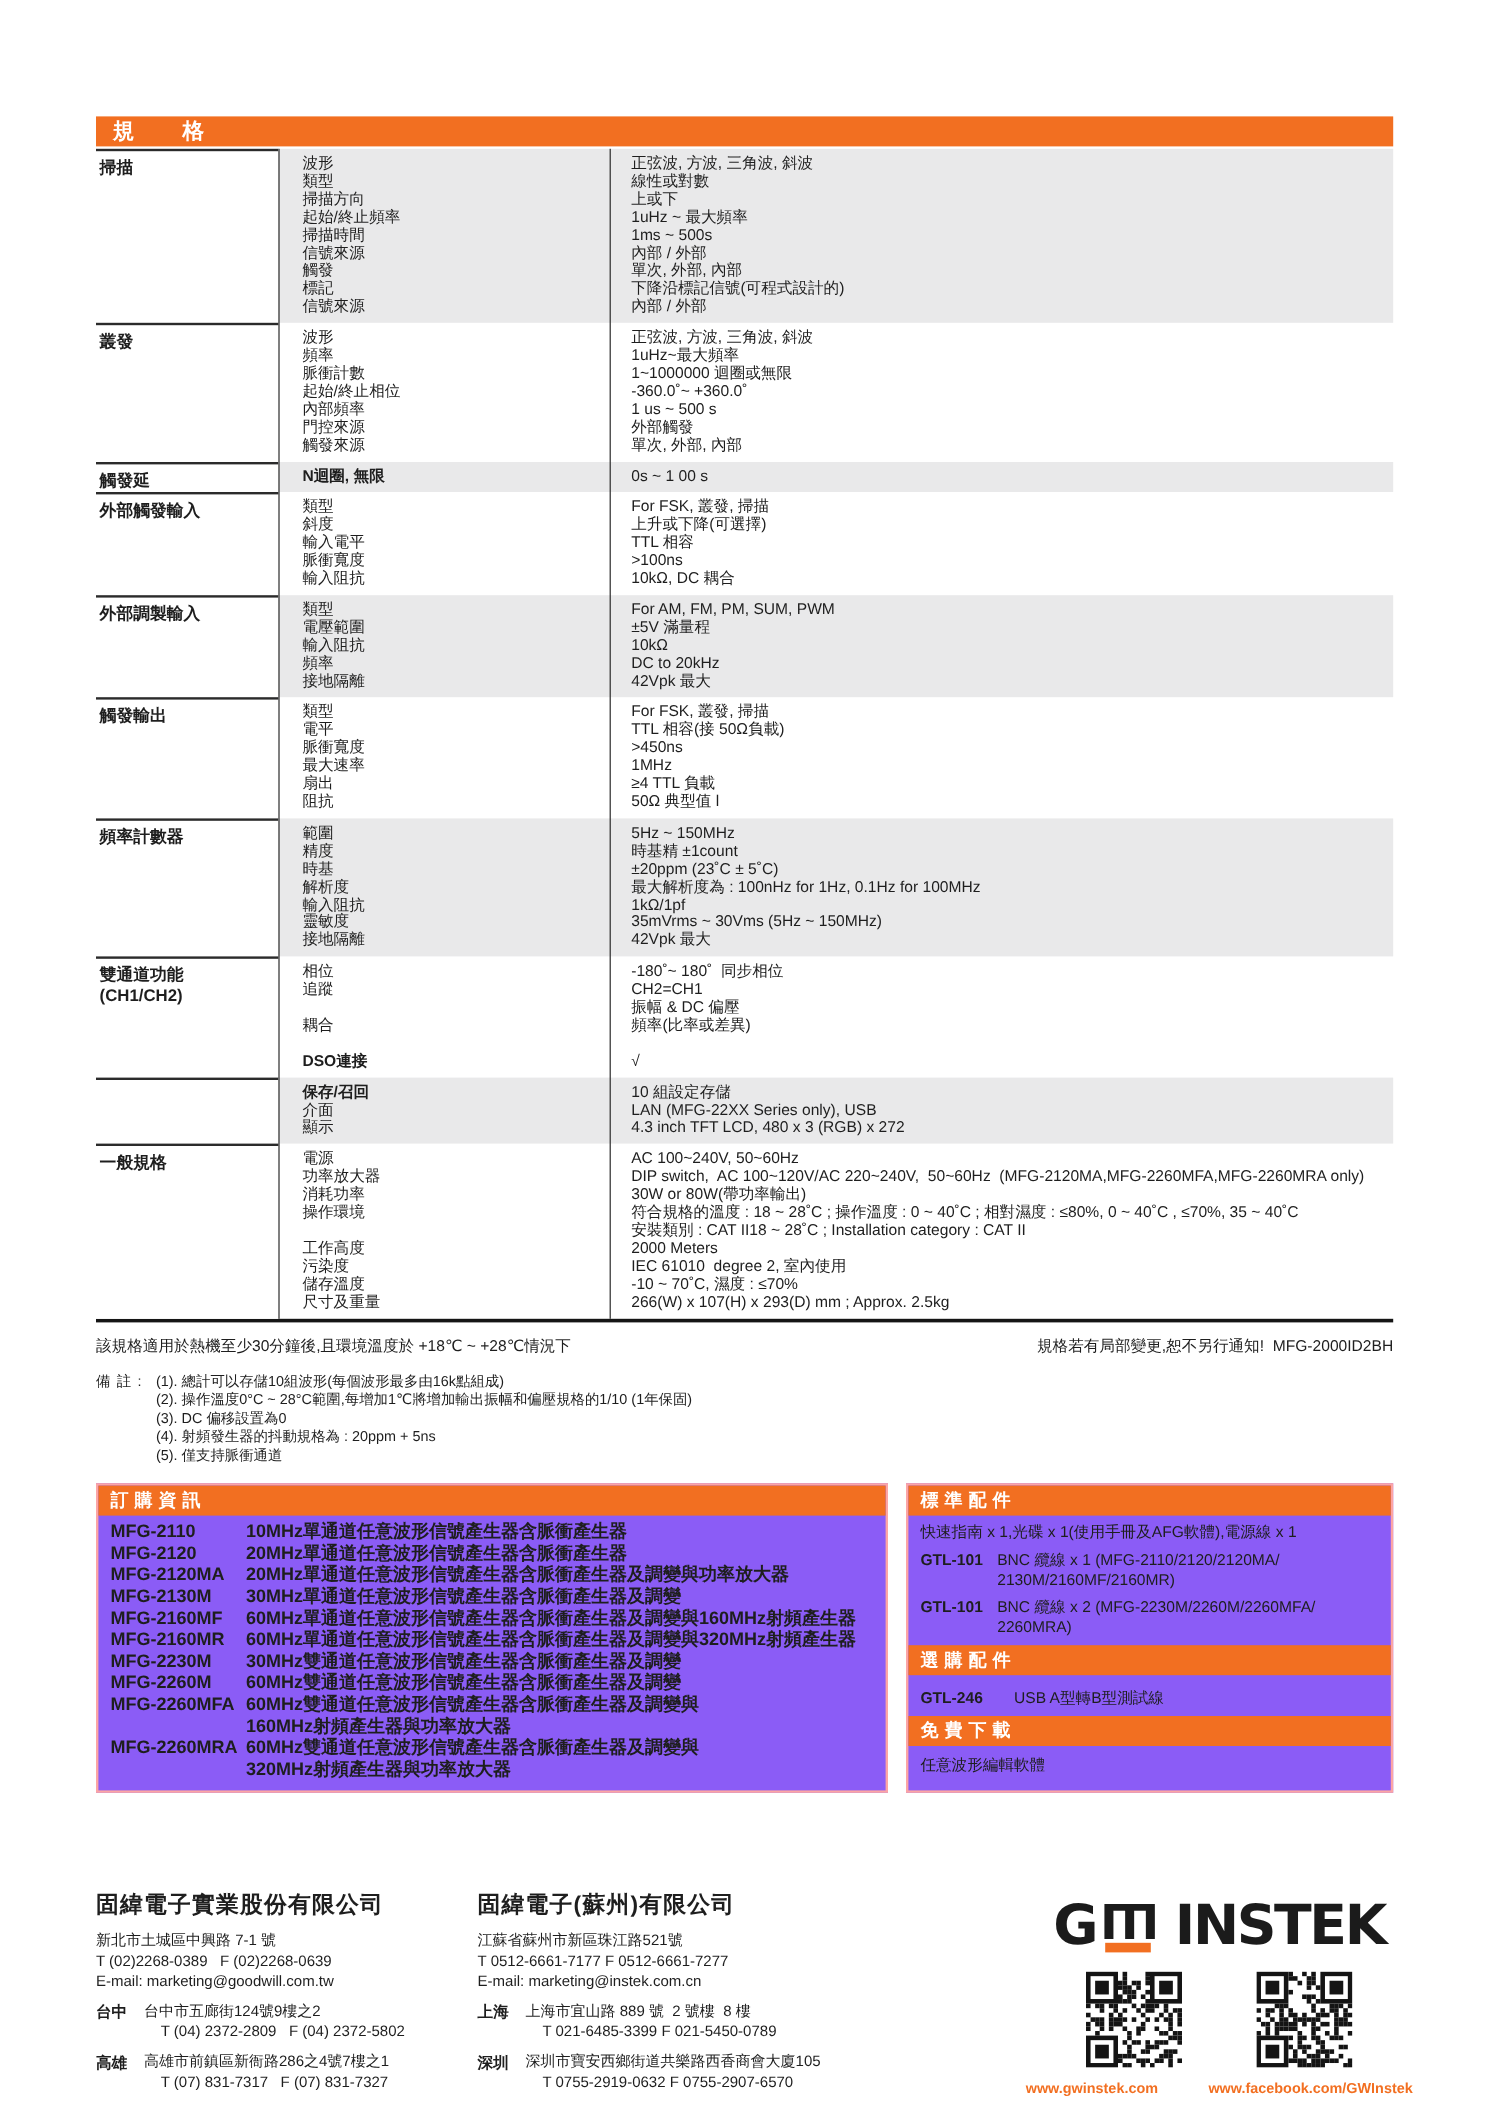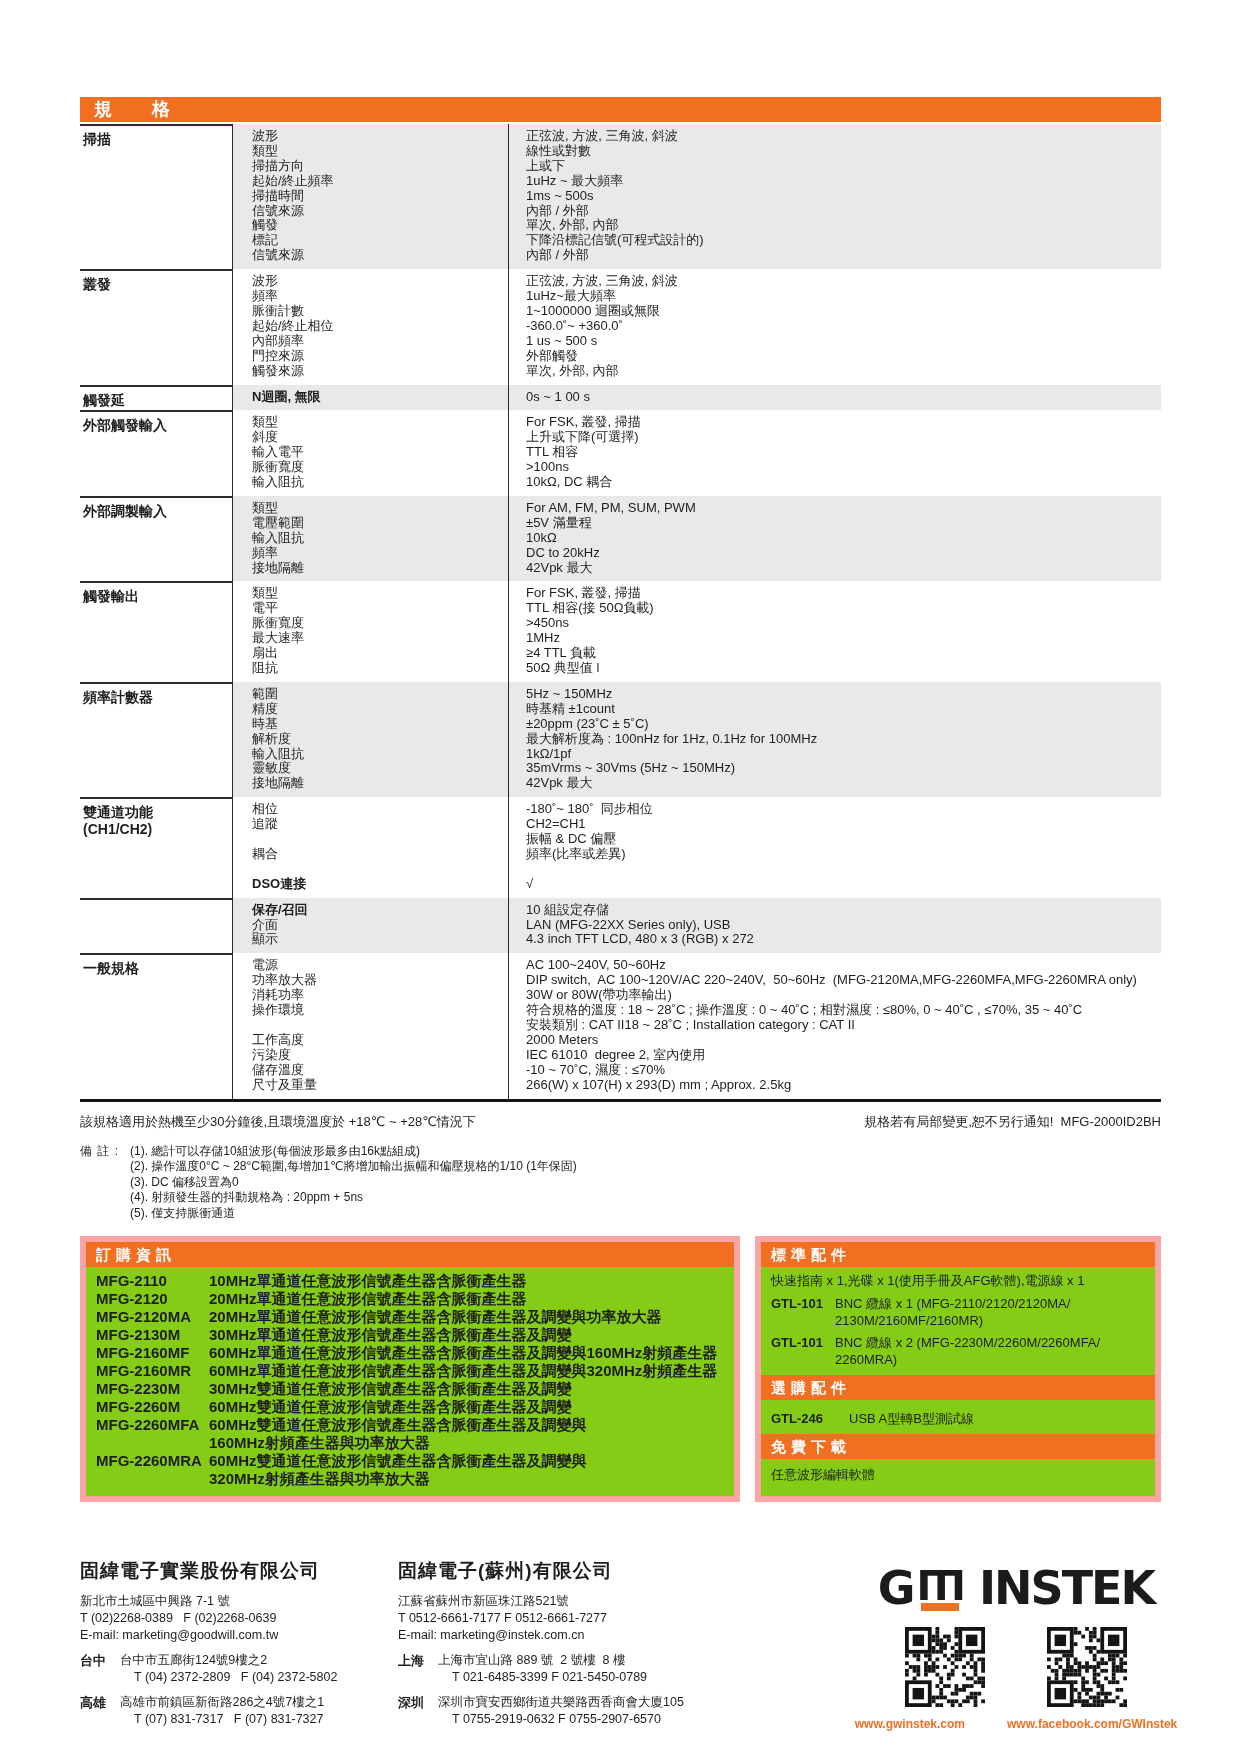--- a/index.html
+++ b/index.html
@@ -44,41 +44,41 @@
   .spec-line .v{flex:1;padding-left:18px;white-space:pre-wrap}
 
   
   .note-row{display:flex;justify-content:space-between;margin-top:11px;font-size:13px;white-space:pre-wrap}
   .remarks{display:flex;margin-top:13px;font-size:12px;line-height:15.5px}
   .remarks-label{width:50px;flex:0 0 50px;letter-spacing:1px}
   .remark-item{white-space:pre-wrap}
 
   
   .boxes{display:flex;gap:15px;margin-top:15px;align-items:stretch}
-  .obox{border:6px solid #fca5a5;background:#84cc16}
+  .obox{border:2px solid #fca5a5;background:#8b5cf6}
   .order-box{width:660px;flex:0 0 660px;min-height:246px}
   .acc-box{flex:1;min-height:234px;display:flex;flex-direction:column}
   .box-header{
     background:var(--orange);color:#fff;font-size:15px;font-weight:bold;
     letter-spacing:5px;height:25px;line-height:25px;padding-left:10px;
   }
   .order-rows{padding:5px 8px 8px 10px}
   .order-row{display:flex;font-size:15px;font-weight:bold;line-height:18px}
   .order-model{width:113px;flex:0 0 113px}
   .order-desc div{white-space:pre-wrap}
   .acc-content{padding:5px 8px 7px 10px;font-size:13px}
   .acc-intro{line-height:18px;white-space:pre-wrap}
   .acc-row{display:flex;margin-top:5px;line-height:17px}
   .acc-model{width:64px;flex:0 0 64px;font-weight:bold}
   .acc-desc div{white-space:pre-wrap}
   .acc-row.single .acc-model{width:78px;flex:0 0 78px}
   .dl-item{line-height:18px;margin-top:2px}
 
   
-  .footer{display:flex;margin-top:56px}
+  .footer{display:flex;margin-top:80px}
   .f-col{font-size:12.5px}
   .f-col1{width:318px;flex:0 0 318px}
   .f-col2{width:372px;flex:0 0 372px}
   .company-name{font-size:19px;font-weight:bold;margin-bottom:9px;letter-spacing:1px}
   .f-line{line-height:17px;white-space:pre-wrap}
   .branch{display:flex;margin-top:8px}
   .branch-city{width:40px;flex:0 0 40px;font-weight:bold;font-size:13px;line-height:17px}
   .branch-lines div{line-height:17px;white-space:pre-wrap}
   .branch-lines div.indent{padding-left:14px}
 

